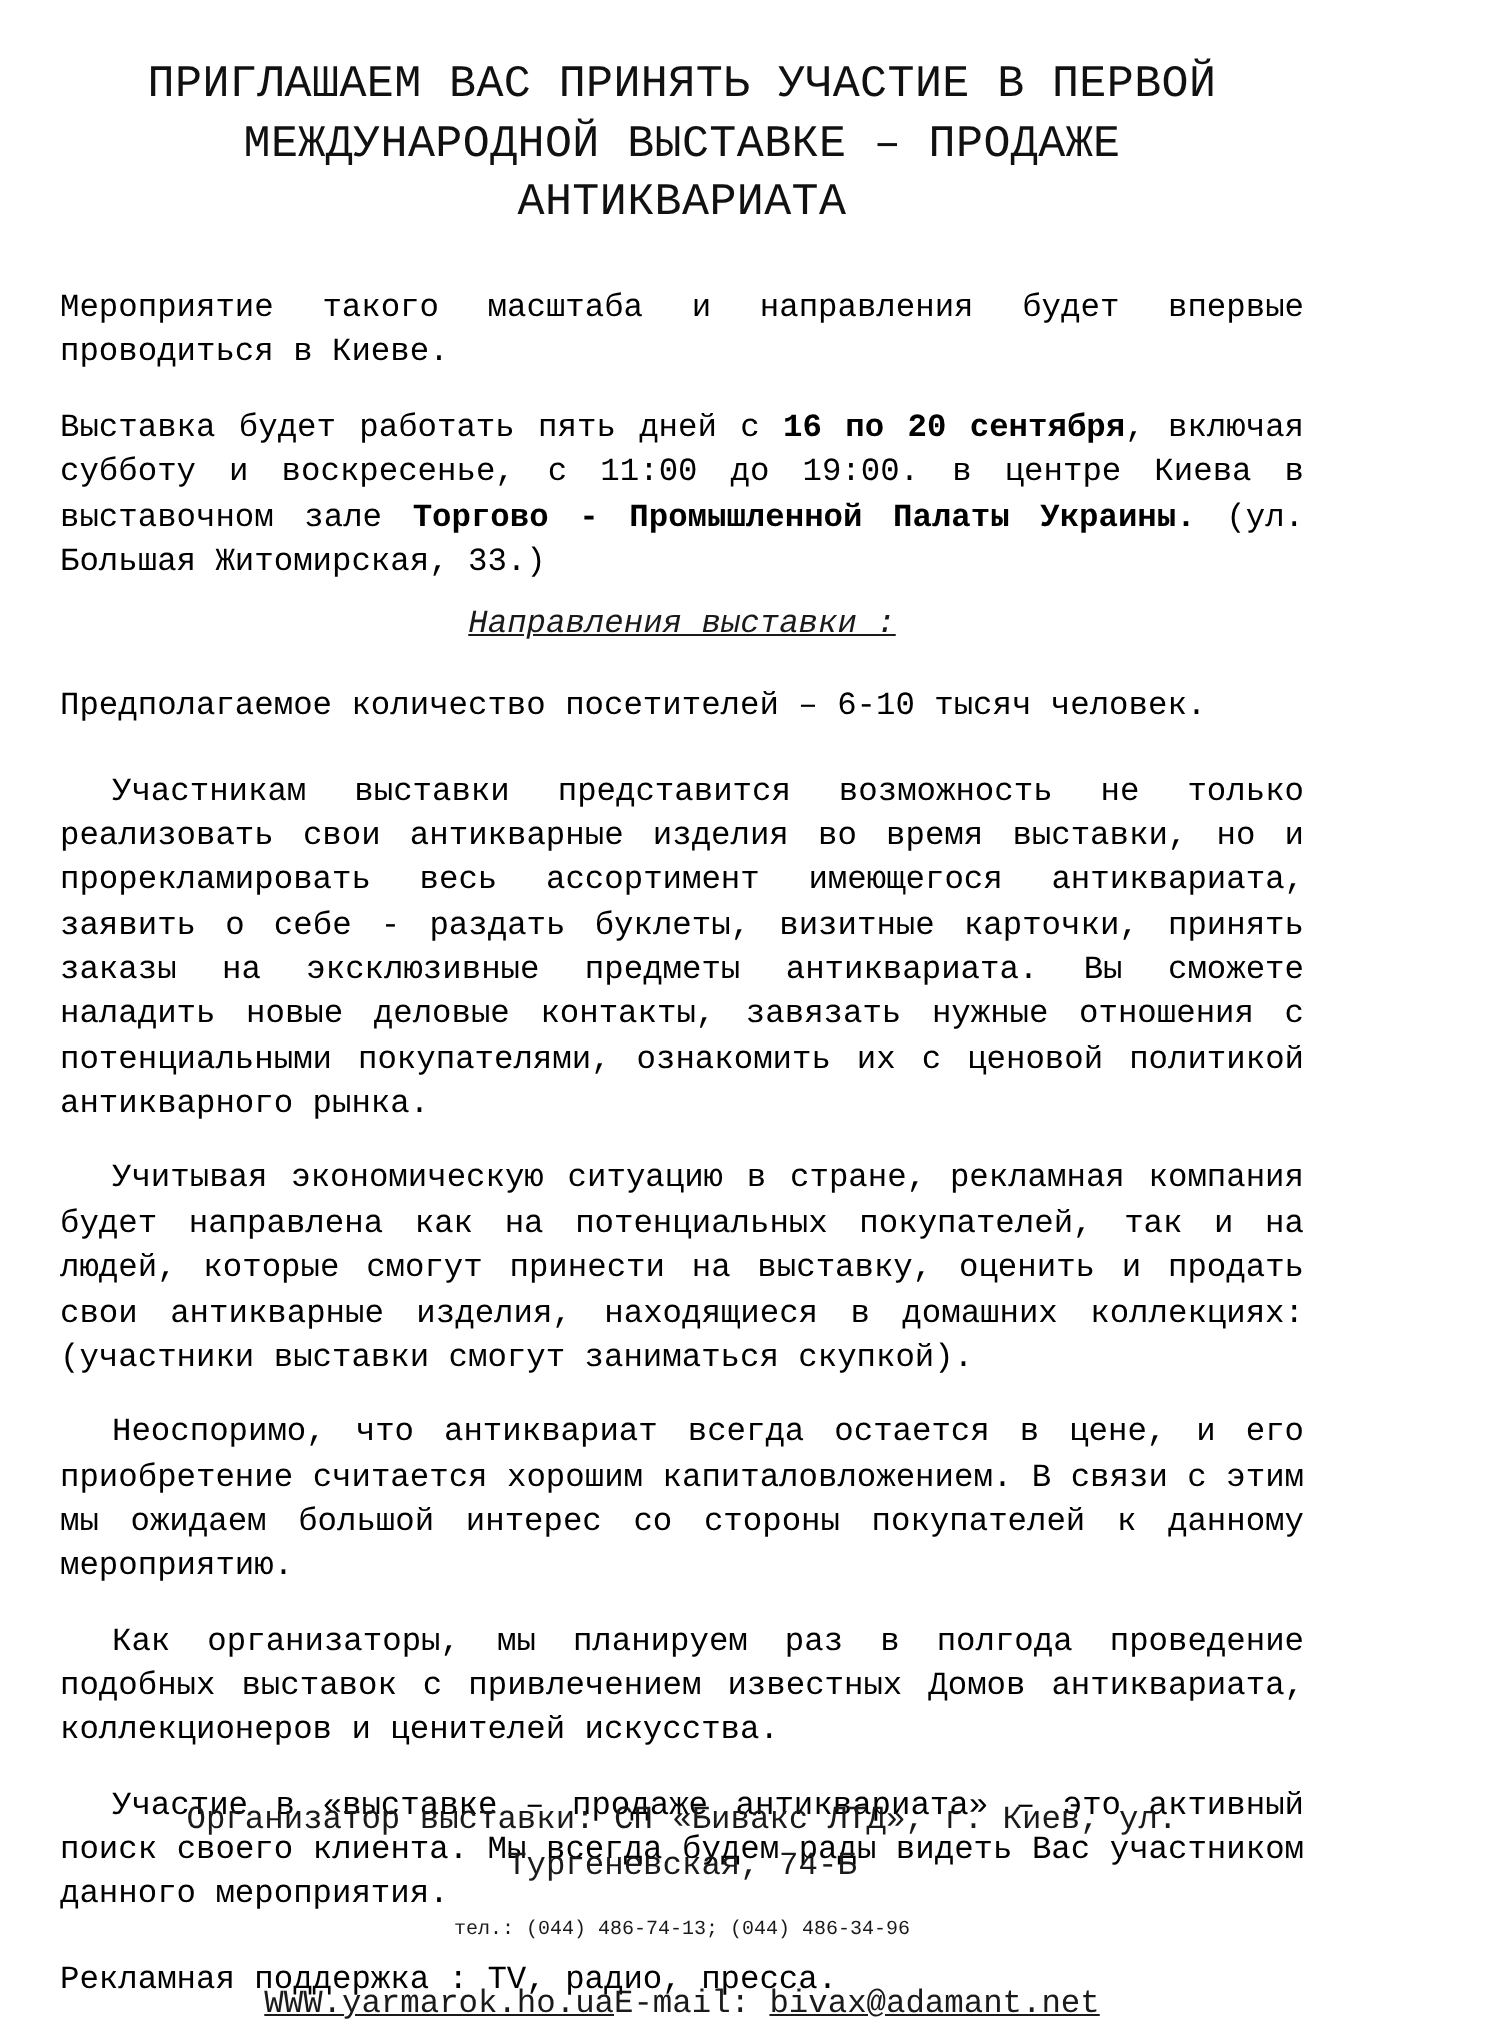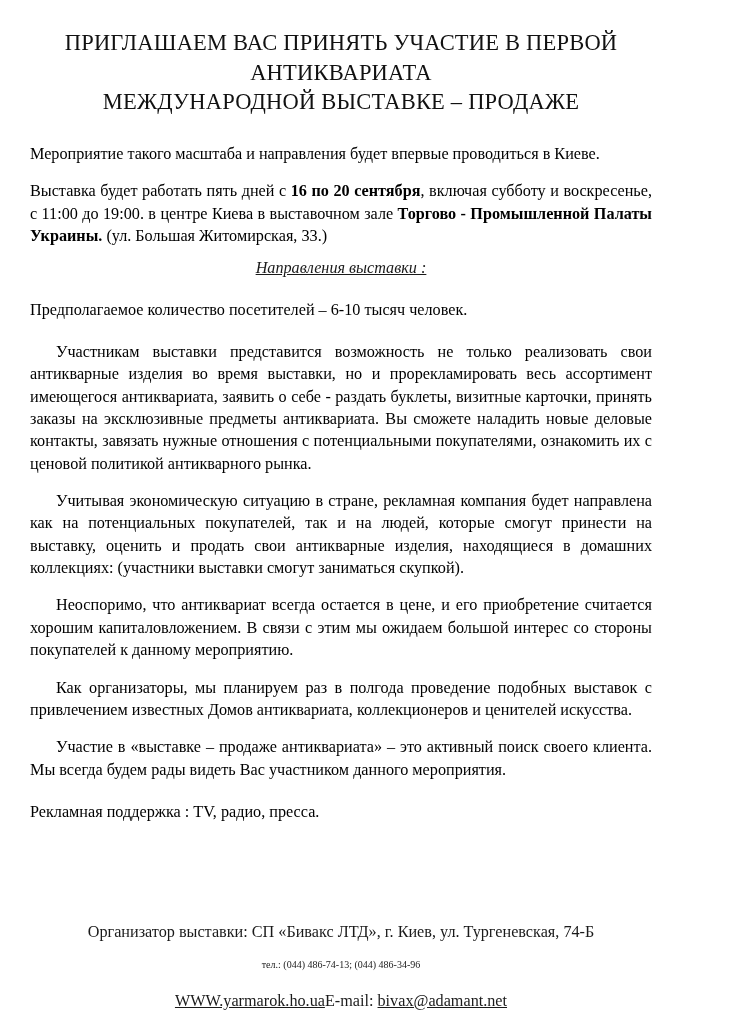--- a/index.html
+++ b/index.html
@@ -14,20 +14,21 @@
     font-family: "Liberation Serif", "DejaVu Serif", serif;
     color: #1a1a1a;
     overflow: hidden;
   }
   .page {
     position: relative;
     width: 682px;
     height: 1019px;
     padding: 0;
     box-sizing: border-box;
+    font-family: Liberation Mono, monospace;
   }
   .inner {
     padding: 24px 30px 10px 30px;
   }
 
   
   .title {
     text-align: center;
     font-size: 22.5px;
     line-height: 1.32;
@@ -129,22 +130,22 @@
   .org-line1 { text-align: center; }
 </style>
 </head>
 <body>
 
 <div class="page">
   <div class="inner">
 
     <div class="title">
       <span class="line l1">ПРИГЛАШАЕМ ВАС ПРИНЯТЬ УЧАСТИЕ В ПЕРВОЙ</span>
+      <span class="line l2">МЕЖДУНАРОДНОЙ  ВЫСТАВКЕ – ПРОДАЖЕ</span>
       <span class="line l3">АНТИКВАРИАТА</span>
-      <span class="line l2">МЕЖДУНАРОДНОЙ  ВЫСТАВКЕ – ПРОДАЖЕ</span>
     </div>
 
     <div class="spacer-xl"></div>
 
     <p class="body center lead">Мероприятие такого масштаба и направления будет впервые проводиться в Киеве.</p>
 
     <div class="spacer-md"></div>
 
     <p class="body block"><span>Выставка будет работать пять дней с </span><span class="bold">16 по 20 сентября</span><span>, включая субботу и воскресенье, с 11:00 до 19:00. в центре Киева в выставочном зале </span><span class="bold">Торгово - Промышленной Палаты Украины.</span><span> (ул. Большая Житомирская,  33.)</span></p>
 

